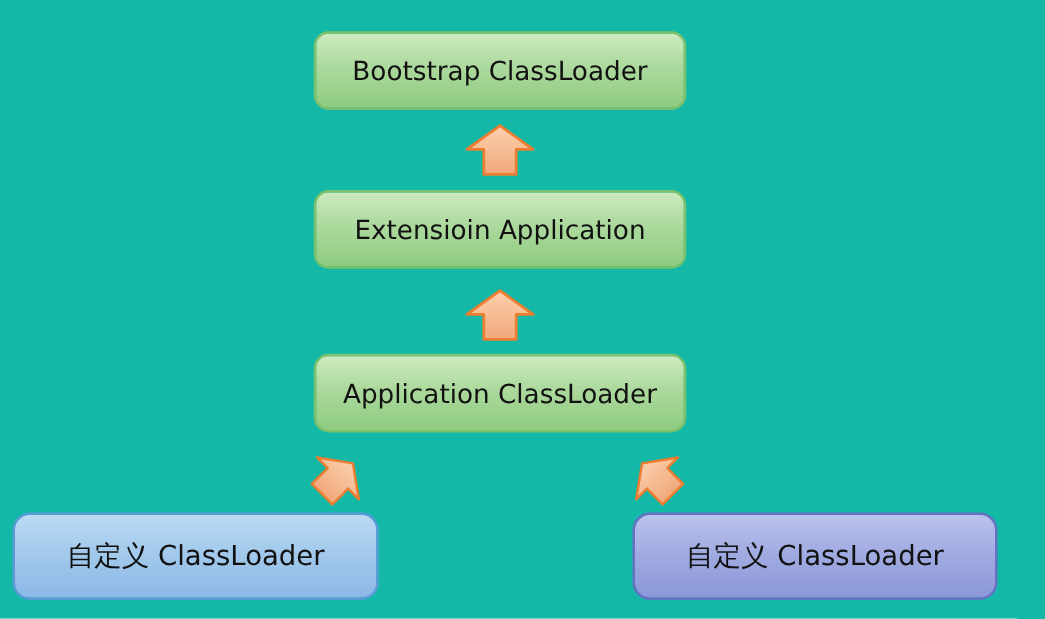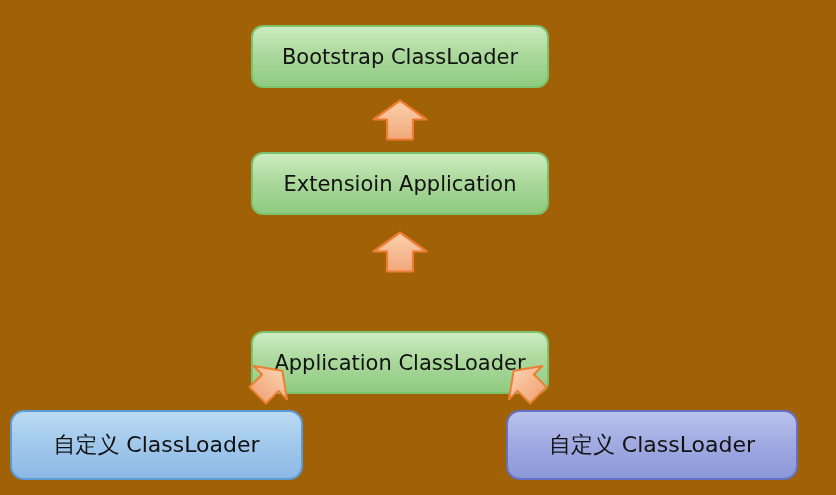--- a/index.html
+++ b/index.html
@@ -4,21 +4,21 @@
 <style>
   html, body {
     margin: 0;
     padding: 0;
     background: #ffffff;
   }
   .canvas {
     position: relative;
     width: 836px;
     height: 495px;
-    background: #a16207;
+    background: #14b8a6;
     overflow: hidden;
     font-family: "DejaVu Sans", "Liberation Sans", sans-serif;
   }
   .node {
     position: absolute;
     display: flex;
     align-items: center;
     justify-content: center;
     text-align: center;
     color: #111111;
@@ -48,21 +48,21 @@
     height: 70px;
     left: 506px;
     top: 410px;
     border-radius: 14px;
     border: 2px solid #6472C4;
     background: linear-gradient(to bottom, #BAC3EC 0%, #A2ACE2 45%, #8B97D8 100%);
     font-size: 22px;
   }
   #node-bootstrap   { top: 25px; }
   #node-extension   { top: 152px; }
-  #node-application { top: 283px; margin-top: 48px; }
+  #node-application { top: 283px; }
 
   .arrow {
     position: absolute;
     width: 56px;
     height: 42px;
   }
   #arrow-ext-to-boot { left: 372px; top: 99px; }
   #arrow-app-to-ext  { left: 372px; top: 231px; }
   .arrow-diag {
     position: absolute;

